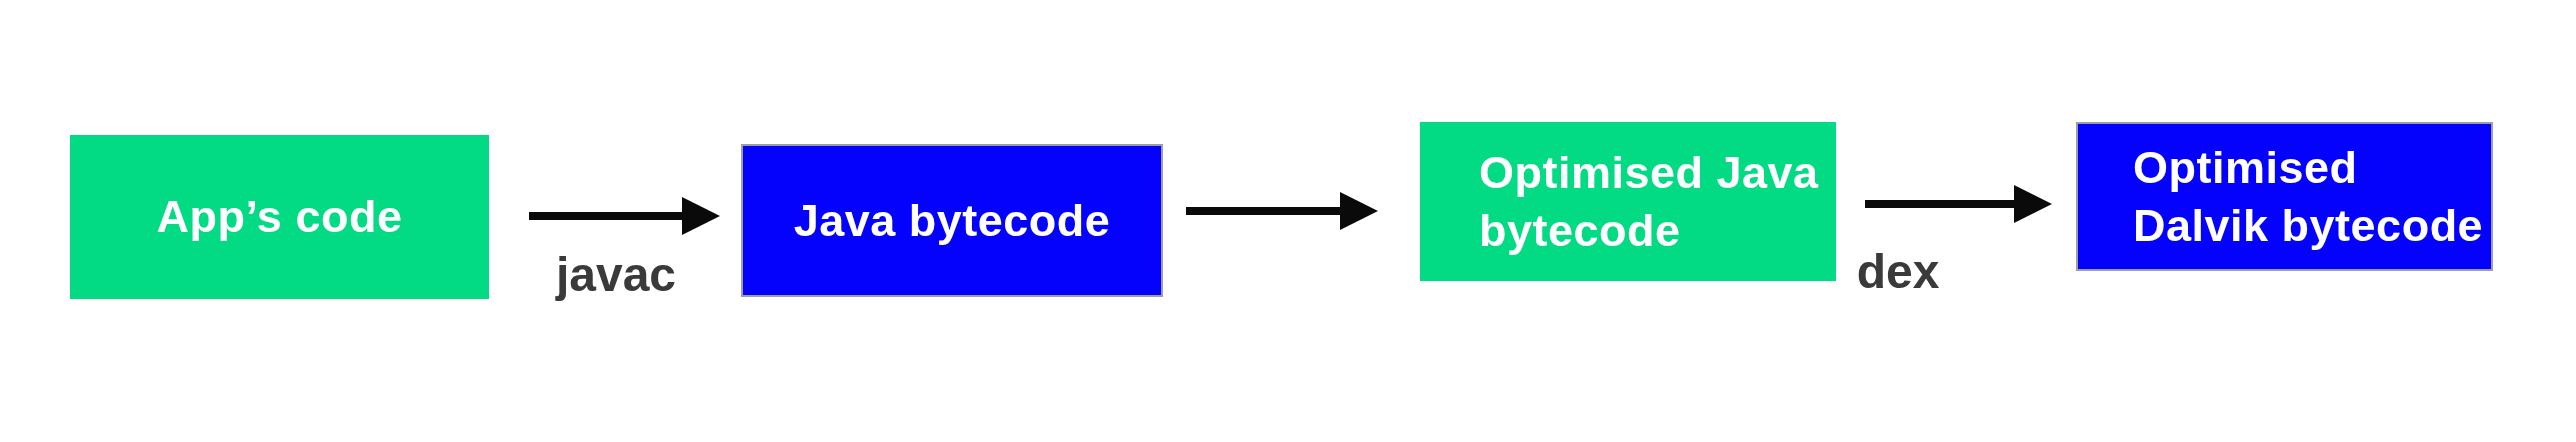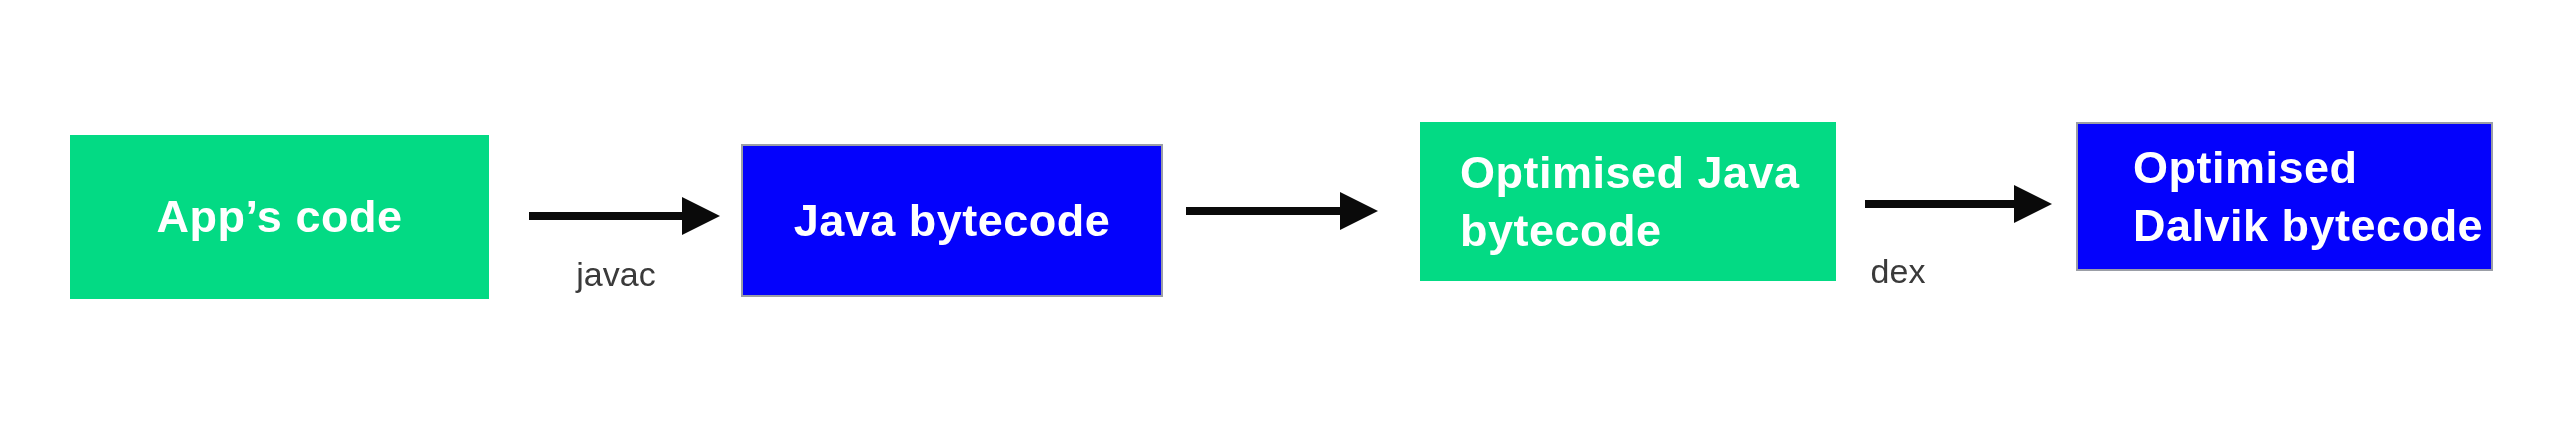--- a/index.html
+++ b/index.html
@@ -23,21 +23,21 @@
     font-size: 45px;
     font-weight: 700;
     letter-spacing: 0.5px;
   }
   .node .lbl { white-space: pre-line; line-height: 1.28; }
   .node.centered { justify-content: center; text-align: center; }
   .node.bordered { border: 2px solid #9b9ea6; }
   
   .n1 { left: 70px;   top: 135px; width: 419px; height: 164px; }
   .n2 { left: 741px;  top: 144px; width: 422px; height: 153px; }
-  .n3 { left: 1420px; top: 122px; width: 416px; height: 159px; padding-left: 40px; }
+  .n3 { left: 1420px; top: 122px; width: 416px; height: 159px; padding-left: 59px; }
   .n4 { left: 2076px; top: 122px; width: 417px; height: 149px; padding-left: 55px; }
   
   .arrow-line {
     position: absolute;
     height: 8px;
     background: #0a0a0a;
   }
   .arrow-head {
     position: absolute;
     width: 0; height: 0;
@@ -49,22 +49,22 @@
   .a1-head { left: 682px;  top: 197px; }
   .a2-line { left: 1186px; top: 207px; width: 154px; }
   .a2-head { left: 1340px; top: 192px; }
   .a3-line { left: 1865px; top: 200px; width: 149px; }
   .a3-head { left: 2014px; top: 185px; }
   
   .edge-label {
     position: absolute;
     transform: translate(-50%, -50%);
     color: #3a3a3a;
-    font-size: 34px;
-    font-weight: 400;
+    font-size: 48px;
+    font-weight: 700;
     white-space: nowrap;
   }
   .l1 { left: 616px;  top: 274px; }
   .l2 { left: 1288px; top: 273px; }
   .l3 { left: 1898px; top: 271px; }
 </style>
 </head>
 <body>
 
 <div class="canvas">

